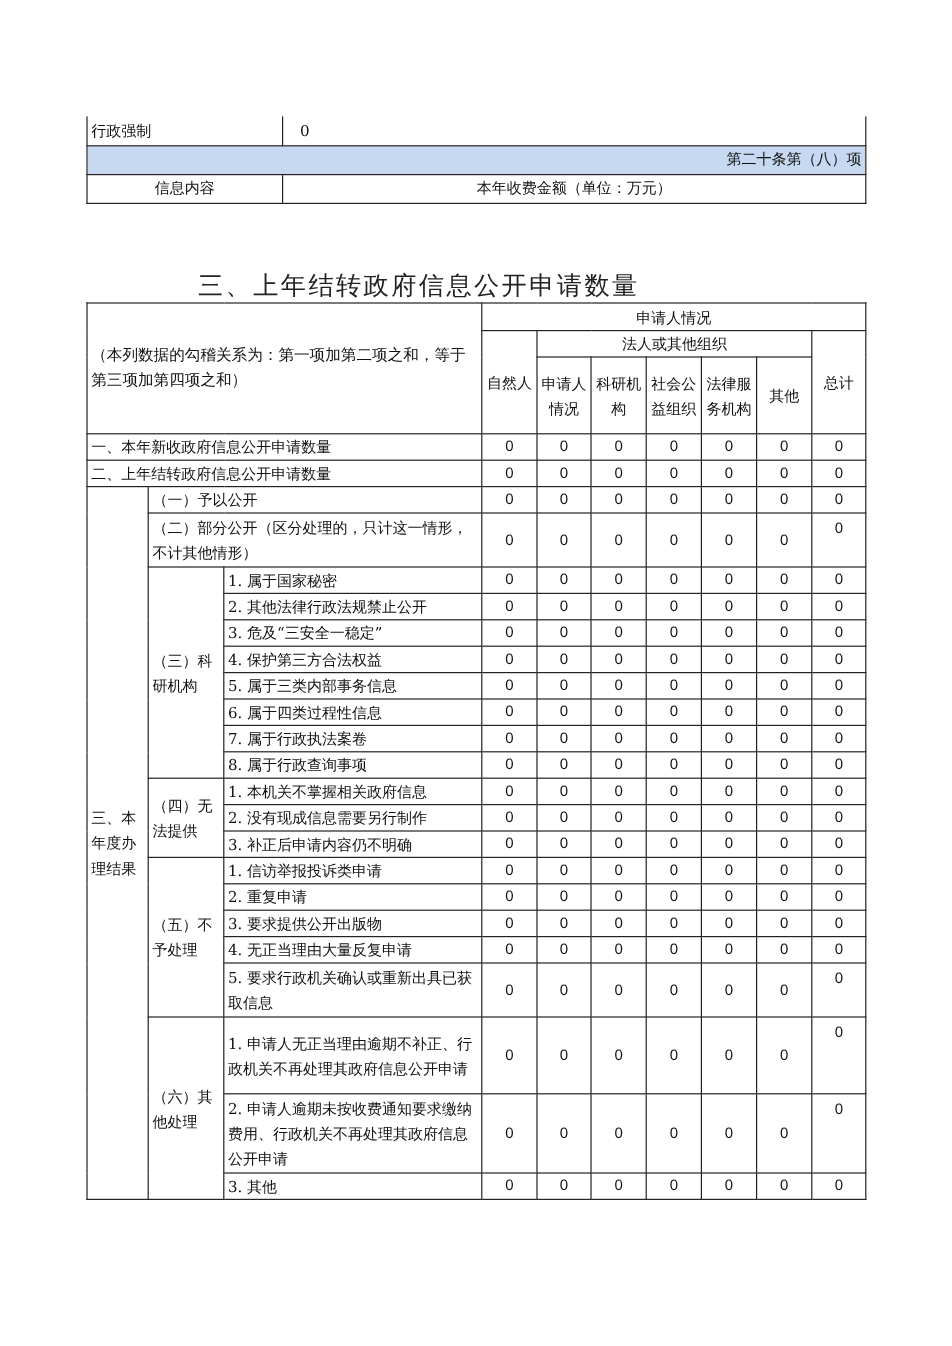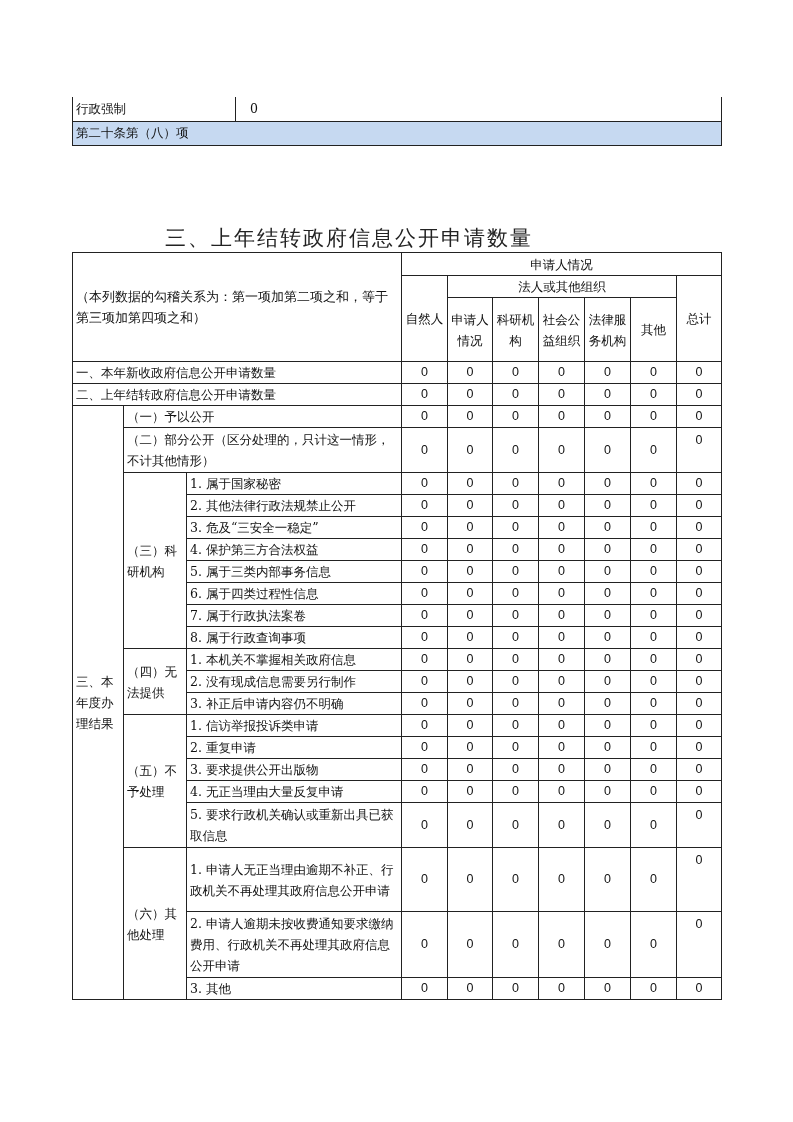--- a/index.html
+++ b/index.html
@@ -6,21 +6,21 @@
   body { width: 793px; height: 1122px; position: relative; overflow: hidden;
          font-family: "DejaVu Serif", "Liberation Serif", serif; color: #111; }
   table { border-collapse: collapse; table-layout: fixed; }
   td { border: 1.5px solid #222; padding: 0 3px; font-size: 12.5px; line-height: 22px; vertical-align: middle; overflow: hidden; }
   .num { font-family: "Liberation Sans", "DejaVu Sans", sans-serif; text-align: center; font-size: 12.5px; }
   .num-top { vertical-align: top; padding-top: 2px; }
   .center { text-align: center; }
   #top-table { position: absolute; left: 72px; top: 97px; width: 649px; border-top: none; }
   #top-table tr { height: 24px; }
   #top-table tr.first td { border-top: none; }
-  .hl { background: #c6d9f1; text-align: left; }
+  .hl { background: #c6d9f1; text-align: right; }
   #section-title { position: absolute; left: 165px; top: 224px; font-size: 21px; letter-spacing: 2px;
                    font-family: "DejaVu Sans", "Liberation Sans", sans-serif; font-weight: 300; color: #222; }
   #main-table { position: absolute; left: 72px; top: 252px; width: 649px; }
   #main-table td { line-height: 21px; }
   .wrap { line-height: 21px !important; padding-top: 1px; padding-bottom: 1px; }
   .hdr { text-align: center; }
   .note { font-size: 13px; line-height: 22px; }
 </style>
 </head>
 <body>
@@ -31,20 +31,24 @@
       <col style="width:486px">
     </colgroup>
   <tbody>
       <tr class="first">
     <td>行政强制</td>
     <td style="padding-left:14px">0</td>
   </tr>
   <tr>
     <td colspan="2" class="hl">第二十条第（八）项</td>
   </tr>
+  <tr>
+    <td class="center">信息内容</td>
+    <td class="center">本年收费金额（单位：万元）</td>
+  </tr>
 </tbody>
   </table>
 
 <div id="section-title">三、上年结转政府信息公开申请数量</div>
 
 <table id="main-table">
   <colgroup>
     <col style="width:51px">
       <col style="width:63px">
       <col style="width:215px">

